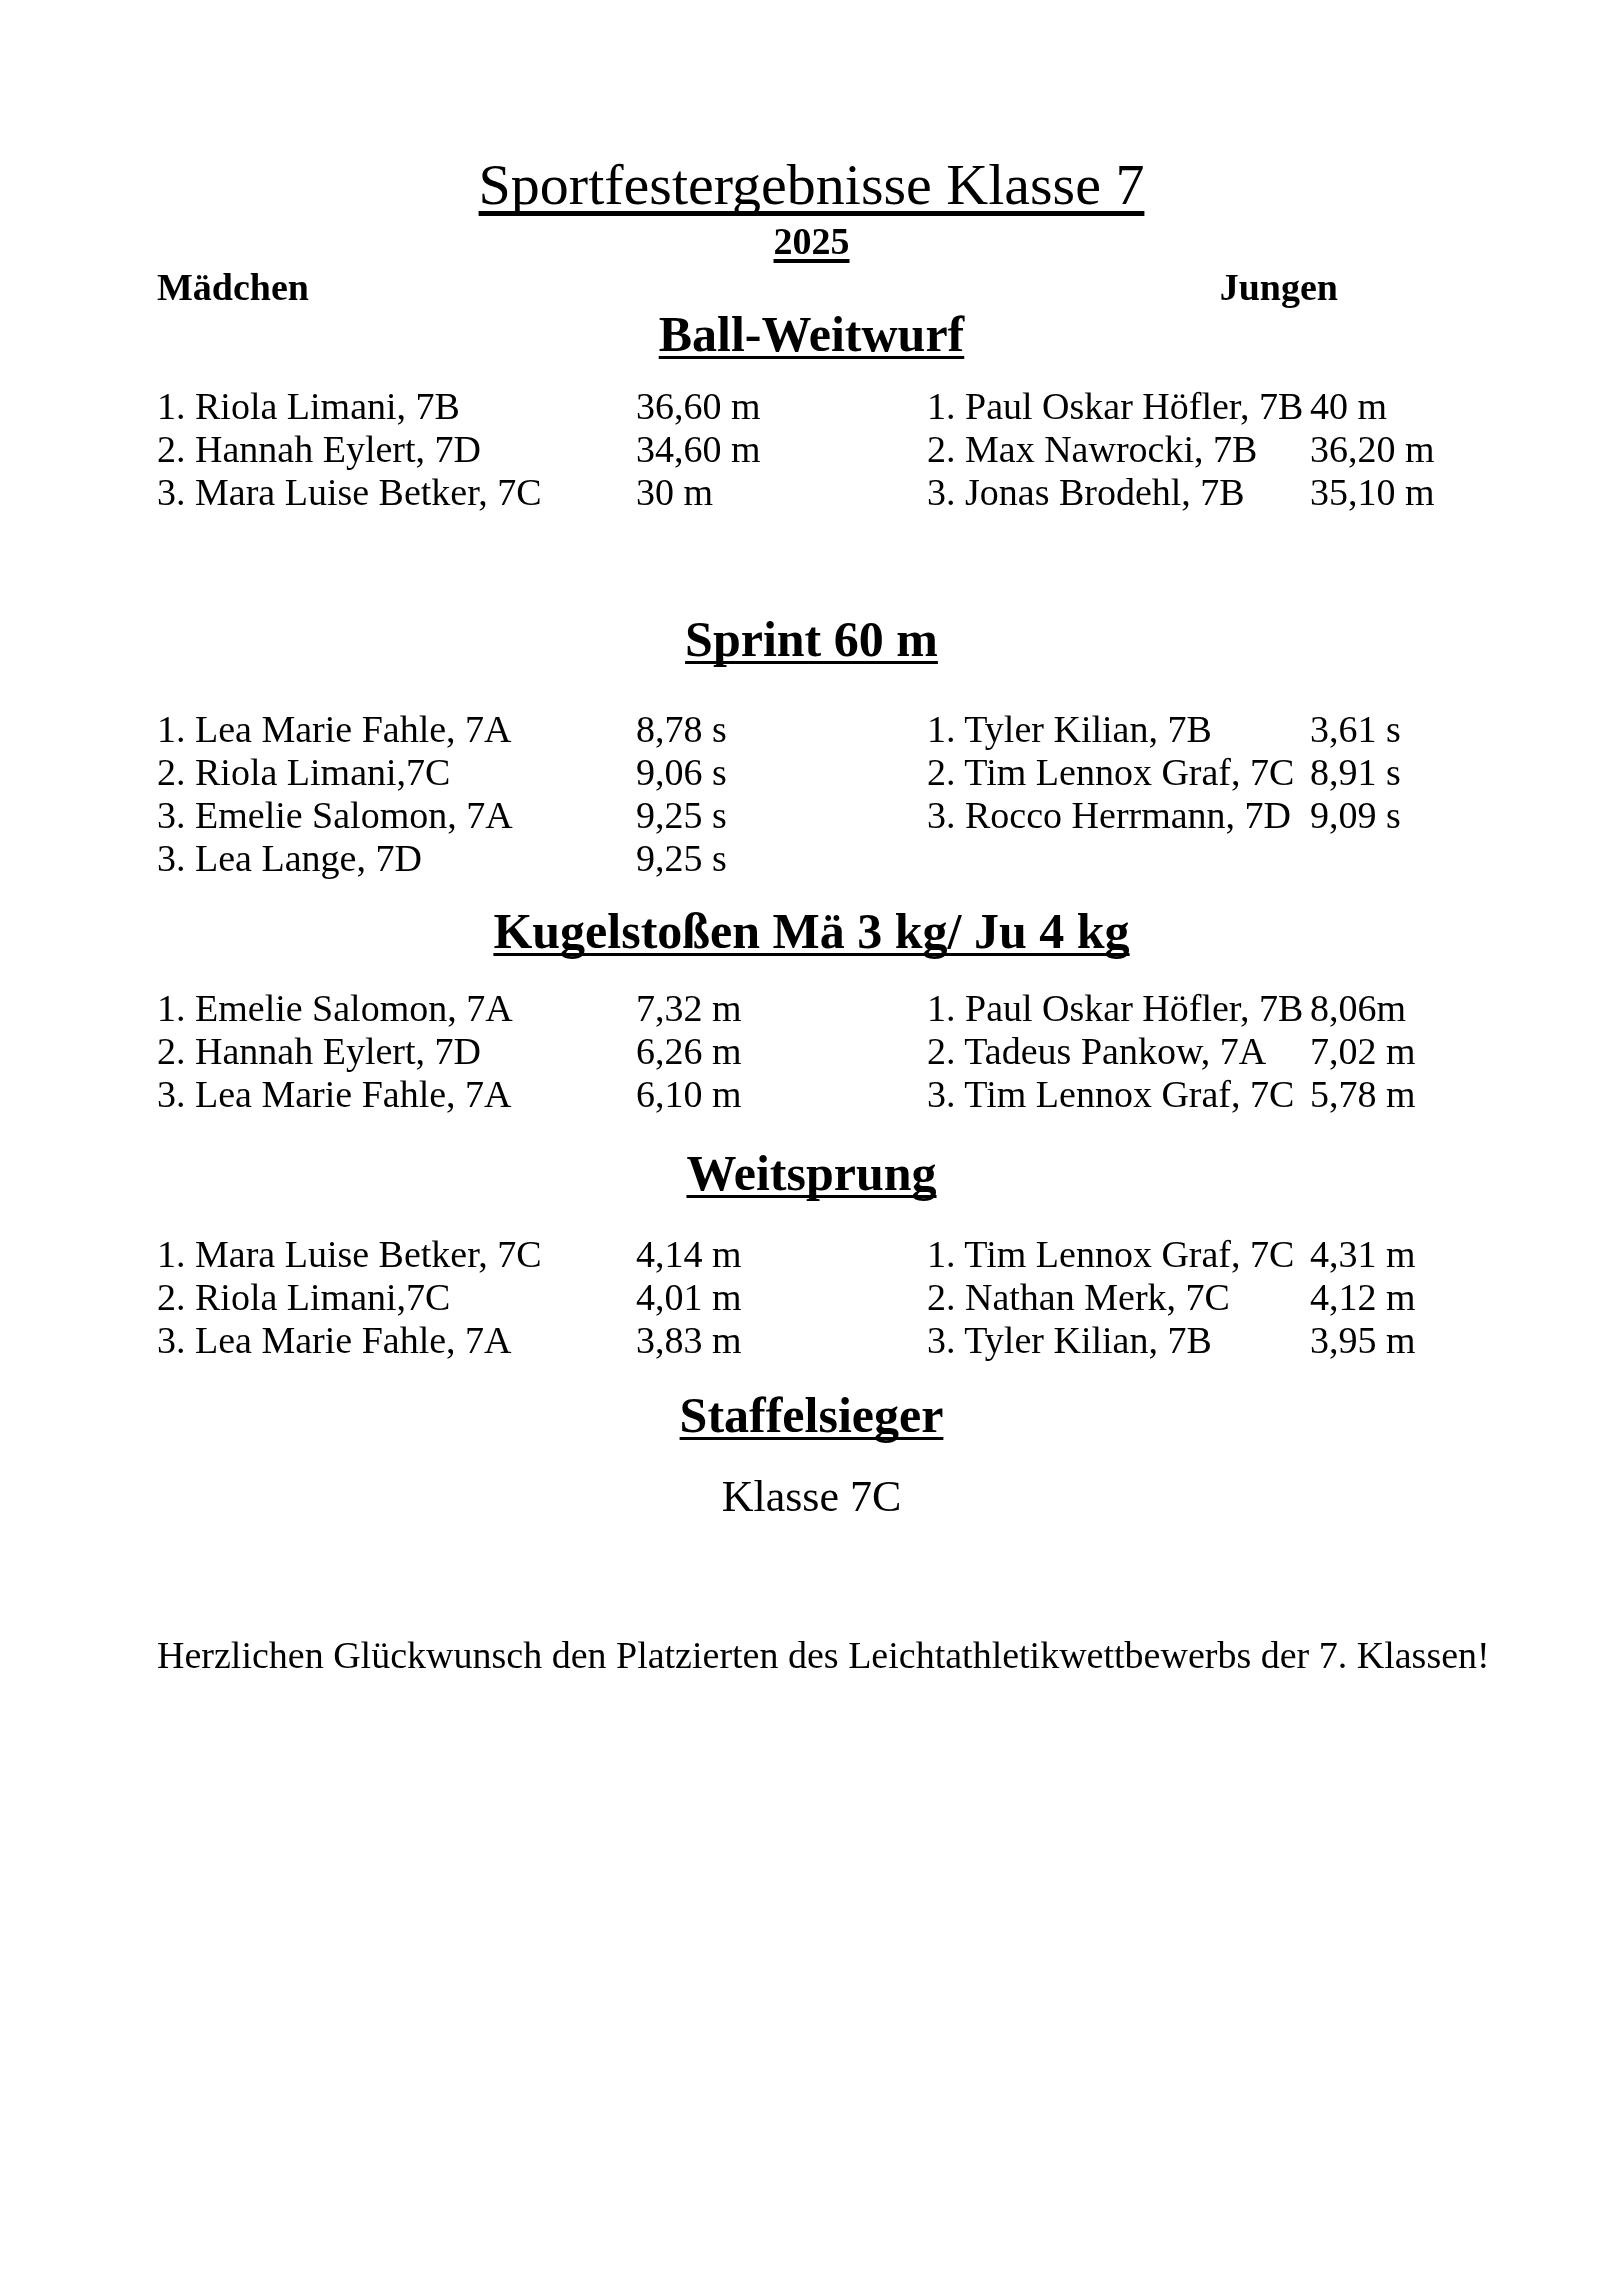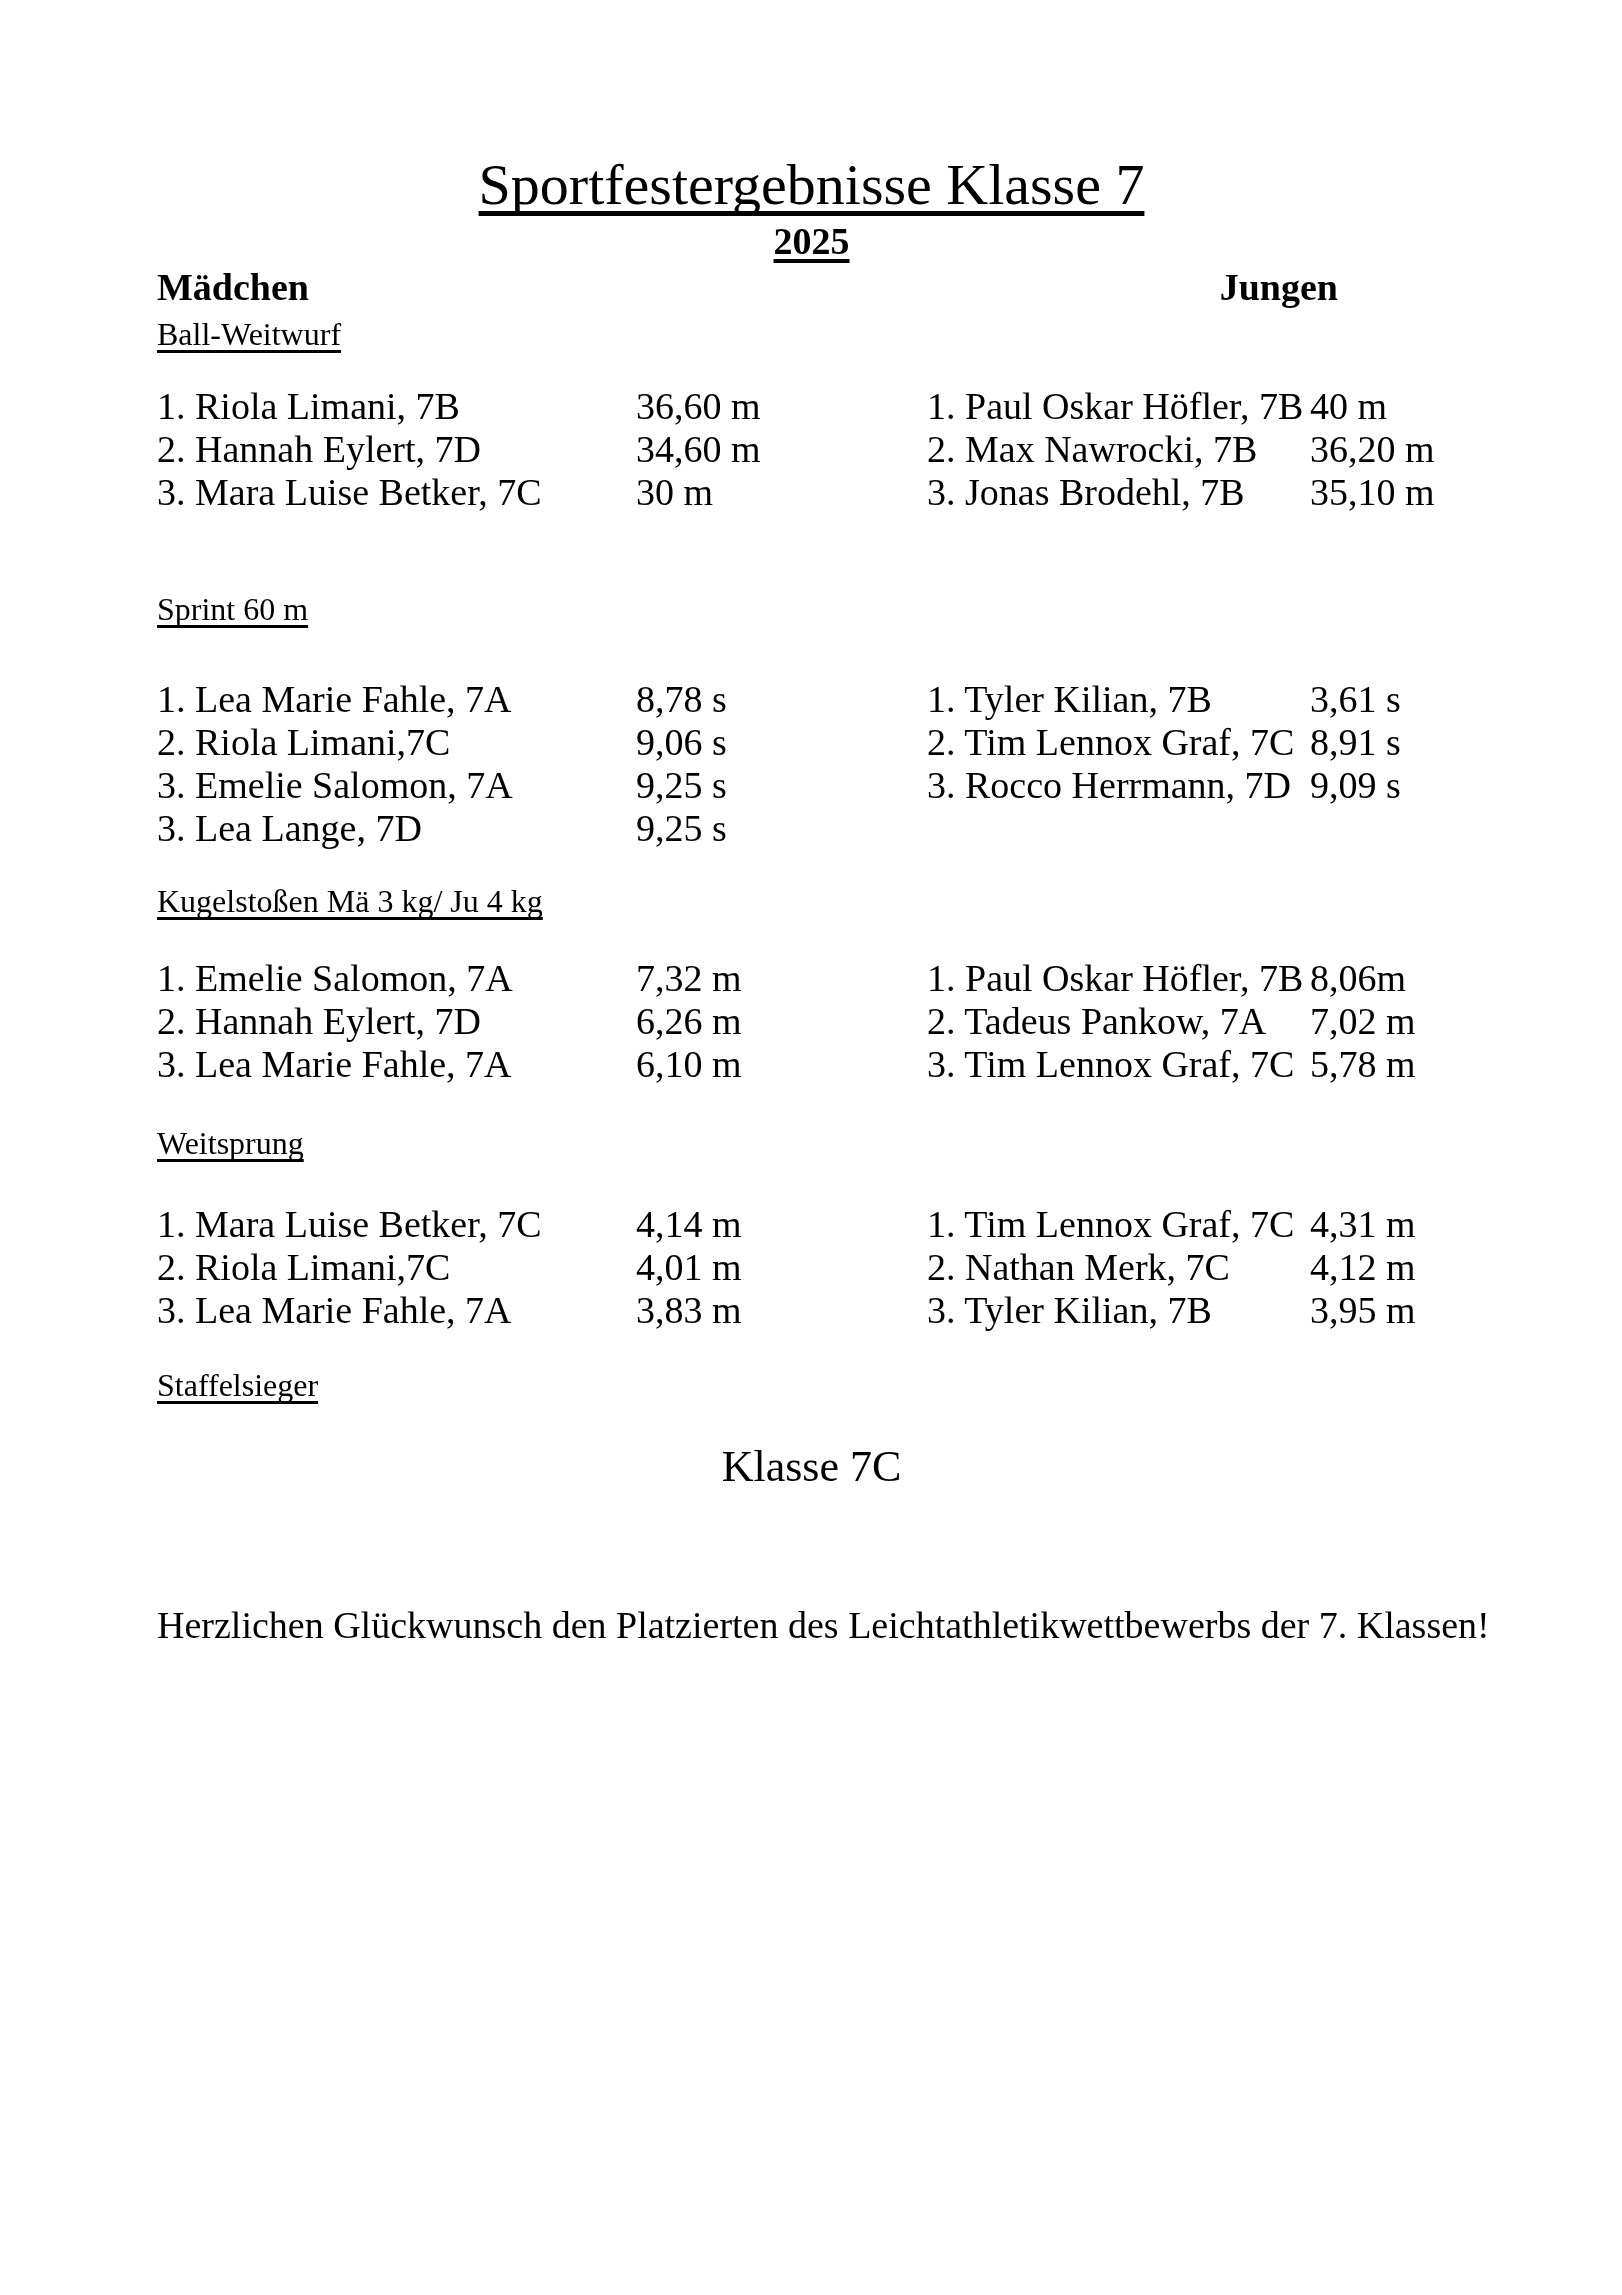--- a/index.html
+++ b/index.html
@@ -43,23 +43,24 @@
     position: relative;
     height: 43px;
     margin-top: 2.6px;
     font-size: 38px;
     line-height: 43px;
     font-weight: bold;
   }
   .gender-left { position: absolute; left: 0; top: 0; white-space: nowrap; }
   .gender-right { position: absolute; right: 128px; top: 0; white-space: nowrap; }
   .sec-heading {
-    font-size: 32px;
+    font-size: 50px;
     line-height: 51px;
-    font-weight: normal;
+    text-align: center;
+    font-weight: bold;
     white-space: nowrap;
   }
   .u-head {
     text-decoration: underline;
     text-decoration-thickness: 3.3px;
     text-underline-offset: 5.2px;
     text-decoration-skip-ink: none;
   }
   .rows {
     position: relative;
@@ -68,21 +69,21 @@
   }
   .rows.h3 { height: 130px; }
   .rows.h4 { height: 173px; }
   .col { position: absolute; top: 0; white-space: nowrap; }
   .col-girls-entry  { left: 0; }
   .col-girls-result { left: 479px; }
   .col-boys-entry   { left: 770px; }
   .col-boys-result  { left: 1153px; }
   .line { height: 43px; }
   .mt-ball-rows   { margin-top: 25px; }
-  .mt-sprint-head { margin-top: 69px; }
+  .mt-sprint-head { margin-top: 99px; }
   .mt-sprint-rows { margin-top: 43px; }
   .mt-kugel-head  { margin-top: 25px; }
   .mt-kugel-rows  { margin-top: 30px; }
   .mt-weit-head   { margin-top: 31px; }
   .mt-weit-rows   { margin-top: 34px; }
   .mt-staffel     { margin-top: 27.5px; }
   .winner {
     margin-top: 34px;
     font-size: 44px;
     line-height: 43px;

